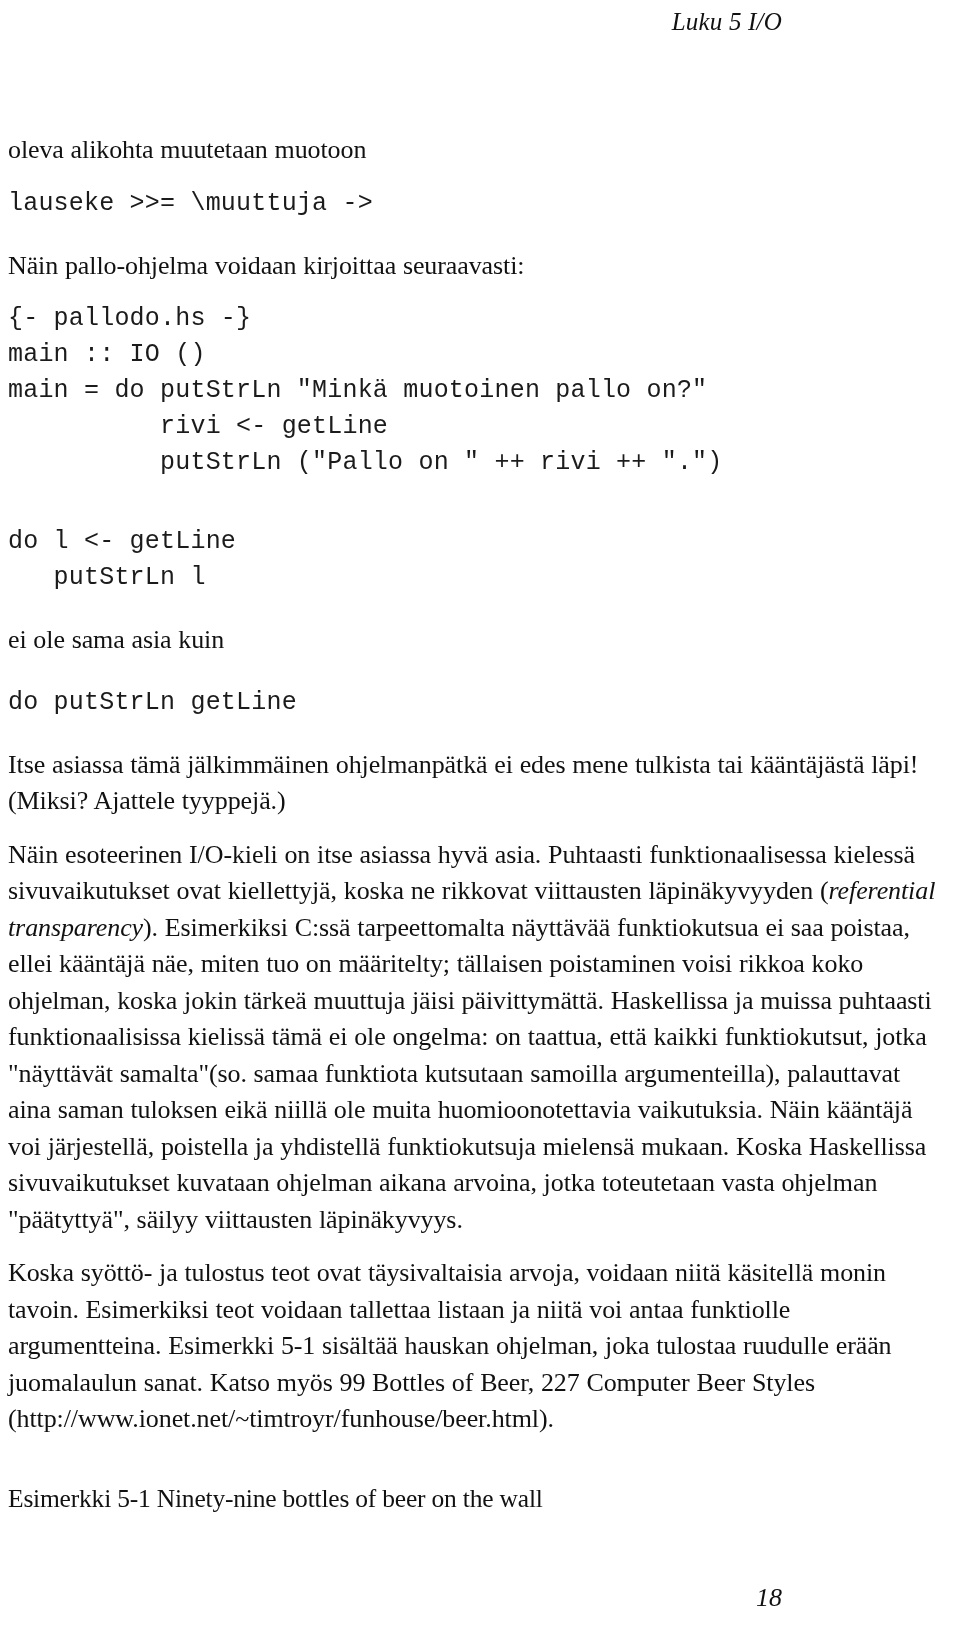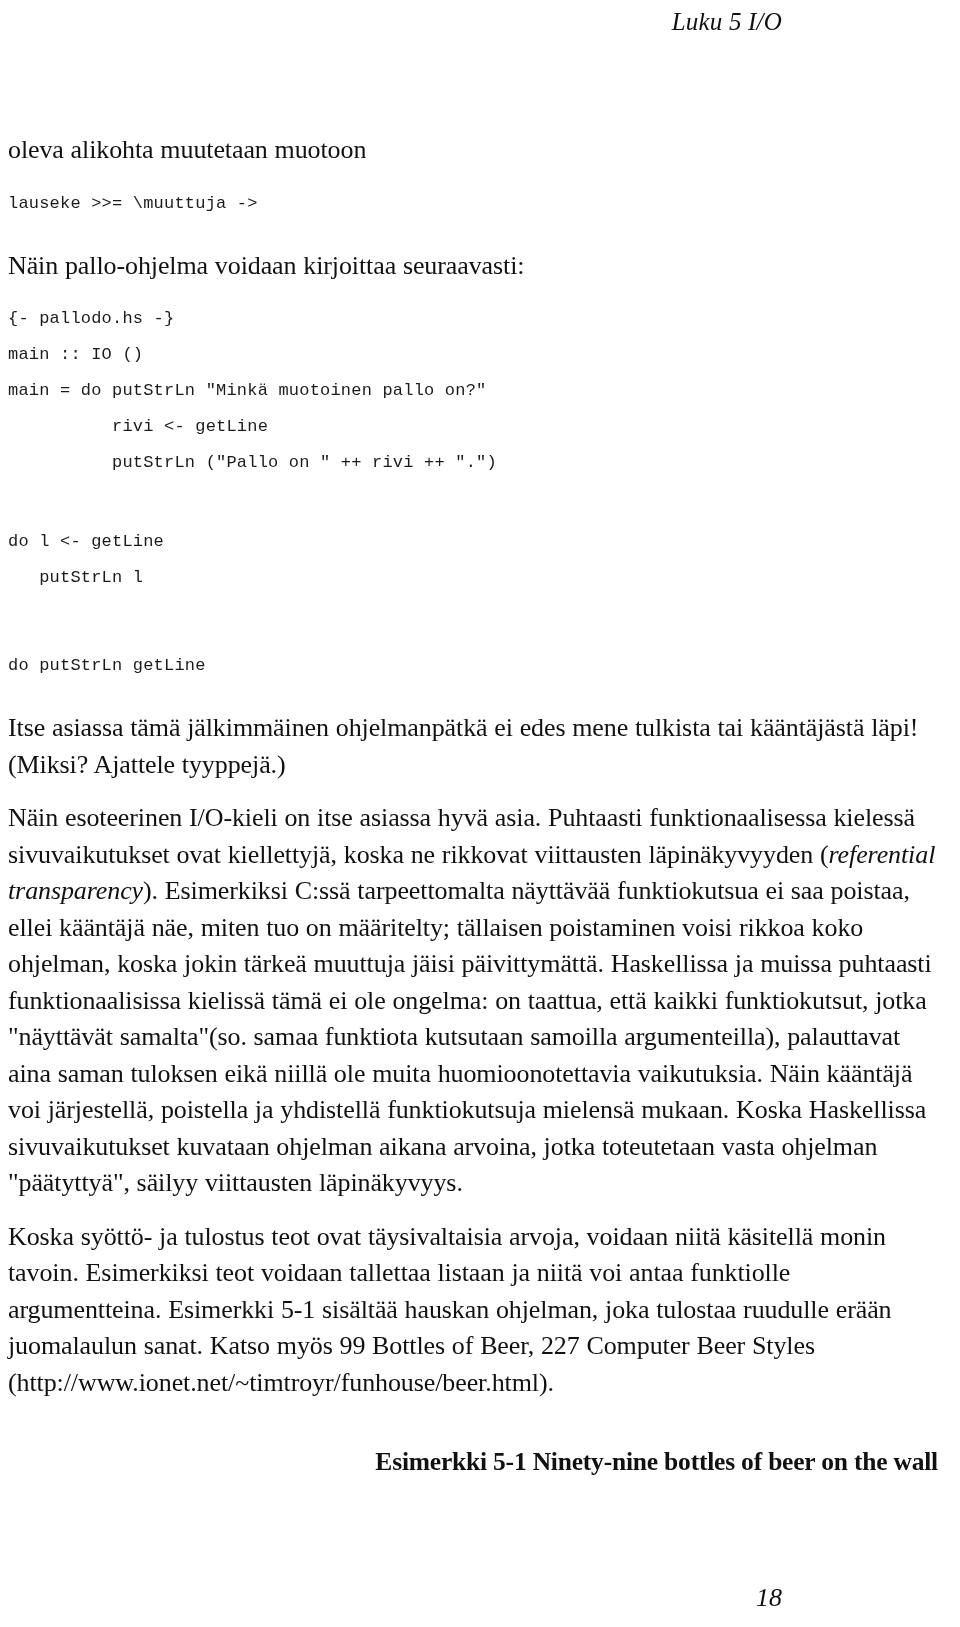--- a/index.html
+++ b/index.html
@@ -53,34 +53,33 @@
     word-spacing: 0.4px;
   }
 
   .gap-sm { height: 17px; }
   .gap-md { height: 26px; }
   .gap-xl { height: 44px; }
 
   pre.code {
     margin: 0;
     font-family: "Liberation Mono", "DejaVu Sans Mono", monospace;
-    font-size: 17px;
+    font-size: 25px;
     line-height: 36px;
     color: #1b1b1b;
     white-space: pre;
     letter-spacing: 0.2px;
   }
 
   h3.example-heading {
     margin: 0;
     font-size: 25.5px;
-    font-weight: bold;
+    font-weight: normal;
     line-height: 34px;
     letter-spacing: -0.2px;
-    text-align: right;
   }
 
   em.it { font-style: italic; }
 
   .page-number {
     position: absolute;
     right: 14px;
     bottom: 14px;
     font-style: italic;
     font-size: 26px;
@@ -117,20 +116,21 @@
     <div class="gap-md"></div>
 
 
     <div class="gap-sm"></div>
 
     <pre class="code">do l &lt;- getLine
    putStrLn l</pre>
 
     <div class="gap-md"></div>
 
+    <p class="body-text">ei ole sama asia kuin</p>
 
     <div class="gap-md"></div>
 
     <pre class="code">do putStrLn getLine</pre>
 
     <div class="gap-md"></div>
 
     <p class="body-text">Itse asiassa tämä jälkimmäinen ohjelmanpätkä ei edes mene tulkista tai kääntäjästä läpi! (Miksi? Ajattele tyyppejä.)</p>
 
     <div class="gap-sm"></div>

